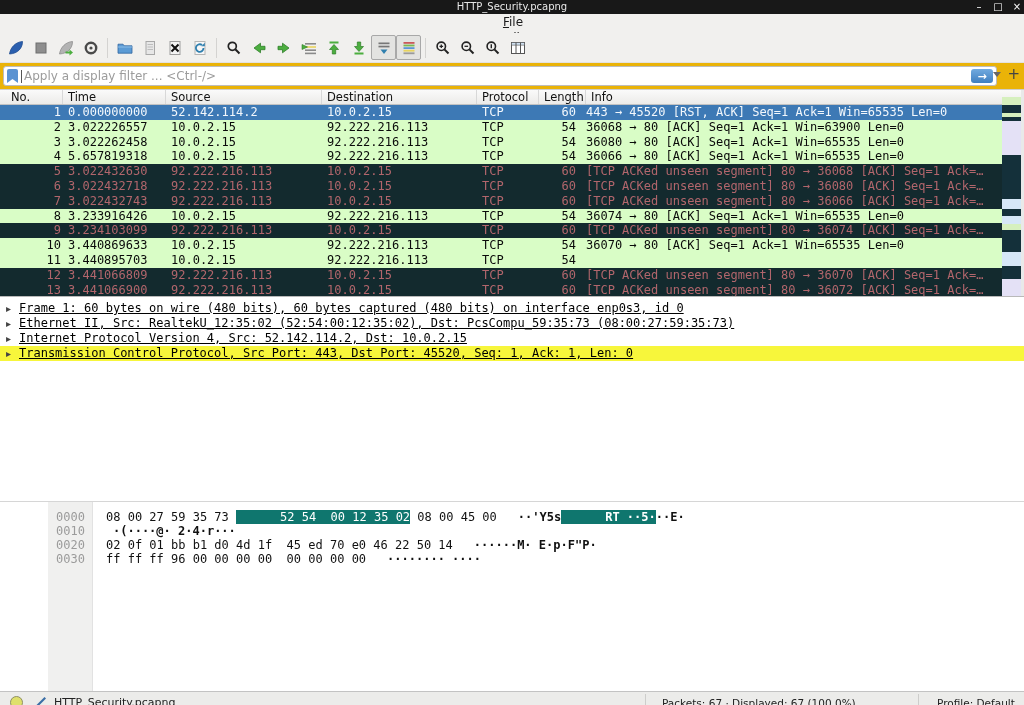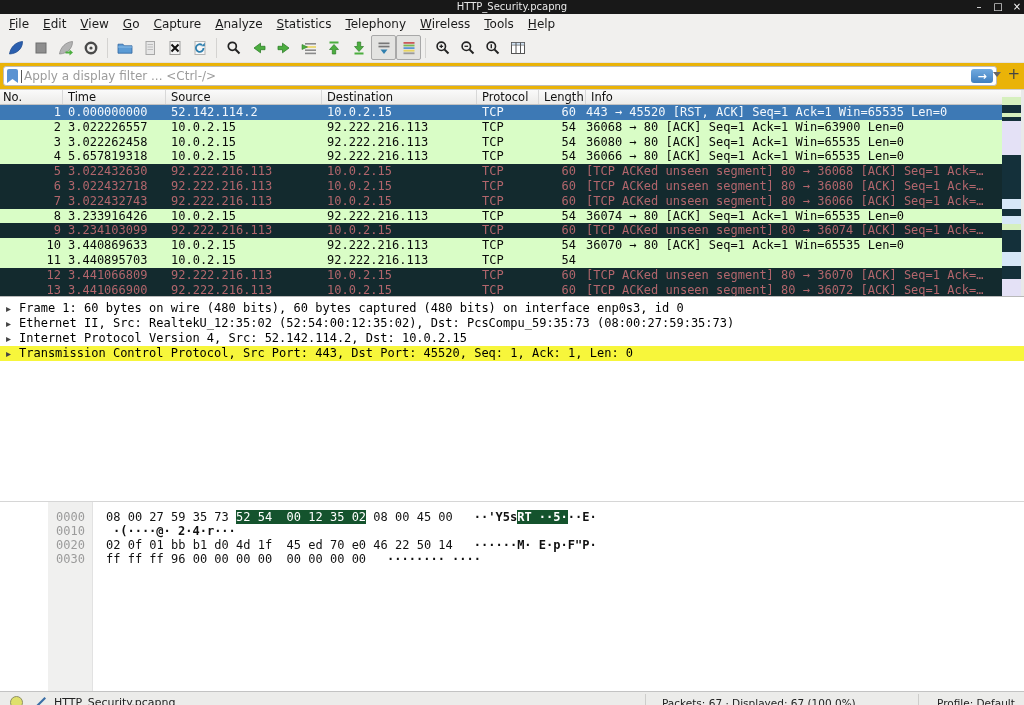--- a/index.html
+++ b/index.html
@@ -5,21 +5,21 @@
   html,body{margin:0;padding:0;background:#888;}
   .win{position:relative;width:1024px;height:705px;background:#fff;overflow:hidden;
        font-family:"DejaVu Sans","Liberation Sans",sans-serif;}
   
   .titlebar{position:absolute;left:0;top:0;width:1024px;height:14px;background:#181818;color:#e8e8e8;}
   .titlebar .title{position:absolute;left:0;right:0;top:1px;text-align:center;font-size:10px;}
   .titlebar .controls{position:absolute;right:2px;top:1px;display:flex;gap:9px;font-size:10px;color:#fff;}
   .titlebar .controls span{width:10px;text-align:center;cursor:default;}
   
   .menubar{position:absolute;left:0;top:14px;width:1024px;height:19px;background:#f1f0ee;
-           display:flex;align-items:center;padding-left:2px;box-sizing:border-box;}
+           display:flex;align-items:center;padding-left:2px;box-sizing:border-box;flex-direction:column;}
   .mitem{display:inline-block;padding:1px 7px;font-size:12px;color:#1a1a1a;}
   .mitem::first-letter{text-decoration:underline;}
   
   .toolbar{position:absolute;left:0;top:33px;width:1024px;height:30px;background:#f1f0ee;
            border-bottom:1px solid #e3e2e0;display:flex;align-items:center;padding-left:3px;box-sizing:border-box;}
   .tbtn{width:25px;height:25px;display:flex;align-items:center;justify-content:center;border:1px solid transparent;border-radius:2px;box-sizing:border-box;}
   .tbtn.pressed{background:#e3e3e1;border:1px solid #a8a8a8;}
   .tsep{width:1px;height:20px;background:#d4d3d1;margin:0 4px;}
   
   .filterbar{position:absolute;left:0;top:63px;width:1024px;height:27px;background:#eab308;border-bottom:1px solid #cfcecb;box-sizing:border-box;}
@@ -31,51 +31,51 @@
   .fapply{position:absolute;right:3px;top:2px;width:22px;height:14px;border-radius:3px;
           background:linear-gradient(#71aadf,#3f7fc0);display:flex;align-items:center;justify-content:center;}
   .fapply .arrowglyph{color:#fff;font-size:11px;line-height:11px;font-weight:bold;}
   .fdrop{position:absolute;right:23px;top:9px;width:0;height:0;border-left:4px solid transparent;border-right:4px solid transparent;border-top:5px solid #666;}
   .fplus{position:absolute;right:4px;top:4px;font-size:15px;color:#444;line-height:15px;}
   
   .plist{position:absolute;left:0;top:90px;width:1024px;height:207px;background:#fff;border-bottom:1px solid #b9b9b9;box-sizing:border-box;overflow:hidden;}
   .pgrid{display:grid;grid-template-columns:63px 103px 156px 155px 62px 47px 1fr;}
   .phead{position:absolute;left:0;top:0;right:0;height:15px;background:linear-gradient(#fafafa,#ecebe9);border-bottom:1px solid #c2c2c2;box-sizing:border-box;font-size:11.5px;color:#111;}
   .phead .hc{border-right:1px solid #d8d8d8;padding:0 0 0 5px;line-height:14px;overflow:hidden;white-space:nowrap;}
-  .phead .hc0{padding-left:3px;}
+  .phead .hc0{padding-left:11px;}
   .prows{position:absolute;left:0;top:15px;right:22px;}
   .prow{height:14.8px;line-height:14.8px;font-family:"DejaVu Sans Mono","Liberation Mono",monospace;font-size:12px;}
   .prow .c{overflow:hidden;white-space:pre;}
   .c.no{text-align:right;padding-right:2px;}
   .c.time,.c.src,.c.dst,.c.proto{padding-left:5px;}
   .c.len{text-align:right;padding-right:10px;}
   .prow.selected{background:#3d79b5;color:#f2f7fc;}
   .prow.green{background:#d9fdc6;color:#0a0a0a;}
   .prow.dark{background:#132a2e;color:#b2666c;}
   .minimap{position:absolute;right:3px;top:7px;width:19px;height:200px;
     background:linear-gradient(to bottom,
       #d6f0be 0 8px,#14303a 8px 16px,#d6f0be 16px 20px,#14303a 20px 24px,
       #e4e1f6 24px 58px,#14303a 58px 102px,#d6e7f7 102px 112px,#14303a 112px 119px,
       #d6e7f7 119px 127px,#d6f0be 127px 133px,#14303a 133px 155px,#d6e7f7 155px 169px,
       #14303a 169px 182px,#e4e1f6 182px 200px);}
   .scrollgroove{position:absolute;right:0;top:0;bottom:0;width:3px;background:#e9e9e9;}
   
   .details{position:absolute;left:0;top:298px;width:1024px;height:204px;background:#fff;border-bottom:1px solid #d6d6d6;box-sizing:border-box;padding-top:3px;}
-  .dline{height:15px;line-height:15px;font-family:"DejaVu Sans Mono","Liberation Mono",monospace;font-size:12px;color:#000;white-space:pre;}
+  .dline{height:15px;line-height:15px;font-family:"DejaVu Sans Mono","Liberation Mono",monospace;font-size:12px;color:#000;white-space:pre;text-decoration:underline;}
   .darrow{display:inline-block;width:13px;padding-left:6px;font-size:10px;color:#444;font-family:"DejaVu Sans",sans-serif;}
   .dline.dhl{background:#f7f63b;}
   
   .bytes{position:absolute;left:0;top:502px;width:1024px;height:189px;background:#fff;margin-left:48px;}
   .gutter{position:absolute;left:0;top:0;bottom:0;width:44px;background:#f0f0ef;border-right:1px solid #e2e2e2;}
   .brows{position:absolute;left:0;top:8px;right:0;}
   .hrow{height:14px;line-height:14px;display:flex;font-family:"DejaVu Sans Mono","Liberation Mono",monospace;font-size:12px;}
   .hoff{width:36px;padding-left:8px;color:#9b9b9b;}
   .hhex{margin-left:14px;white-space:pre;color:#111;}
   .hascii{margin-left:21px;white-space:pre;color:#111;font-weight:bold;}
-  .hlseg{background:#14532d;color:#fff;}
+  .hlseg{background:#0f766e;color:#fff;padding-left:44px;}
   
   .statusbar{position:absolute;left:0;top:691px;width:1024px;height:24px;background:#ececea;border-top:1px solid #c3c3c3;box-sizing:border-box;font-size:11px;color:#222;}
   .expert{position:absolute;left:10px;top:4px;width:11px;height:11px;border-radius:50%;background:#dfe06c;border:1px solid #8e8e66;}
   .pencil{position:absolute;left:35px;top:3px;}
   .sbfile{position:absolute;left:54px;top:4px;}
   .sbsep1{position:absolute;left:645px;top:2px;bottom:2px;width:1px;background:#cdcdcb;}
   .sbmid{position:absolute;left:662px;top:5px;font-size:10.5px;}
   .sbsep2{position:absolute;left:918px;top:2px;bottom:2px;width:1px;background:#cdcdcb;}
   .sbright{position:absolute;left:937px;top:5px;font-size:10.5px;}
   svg{display:block;}

